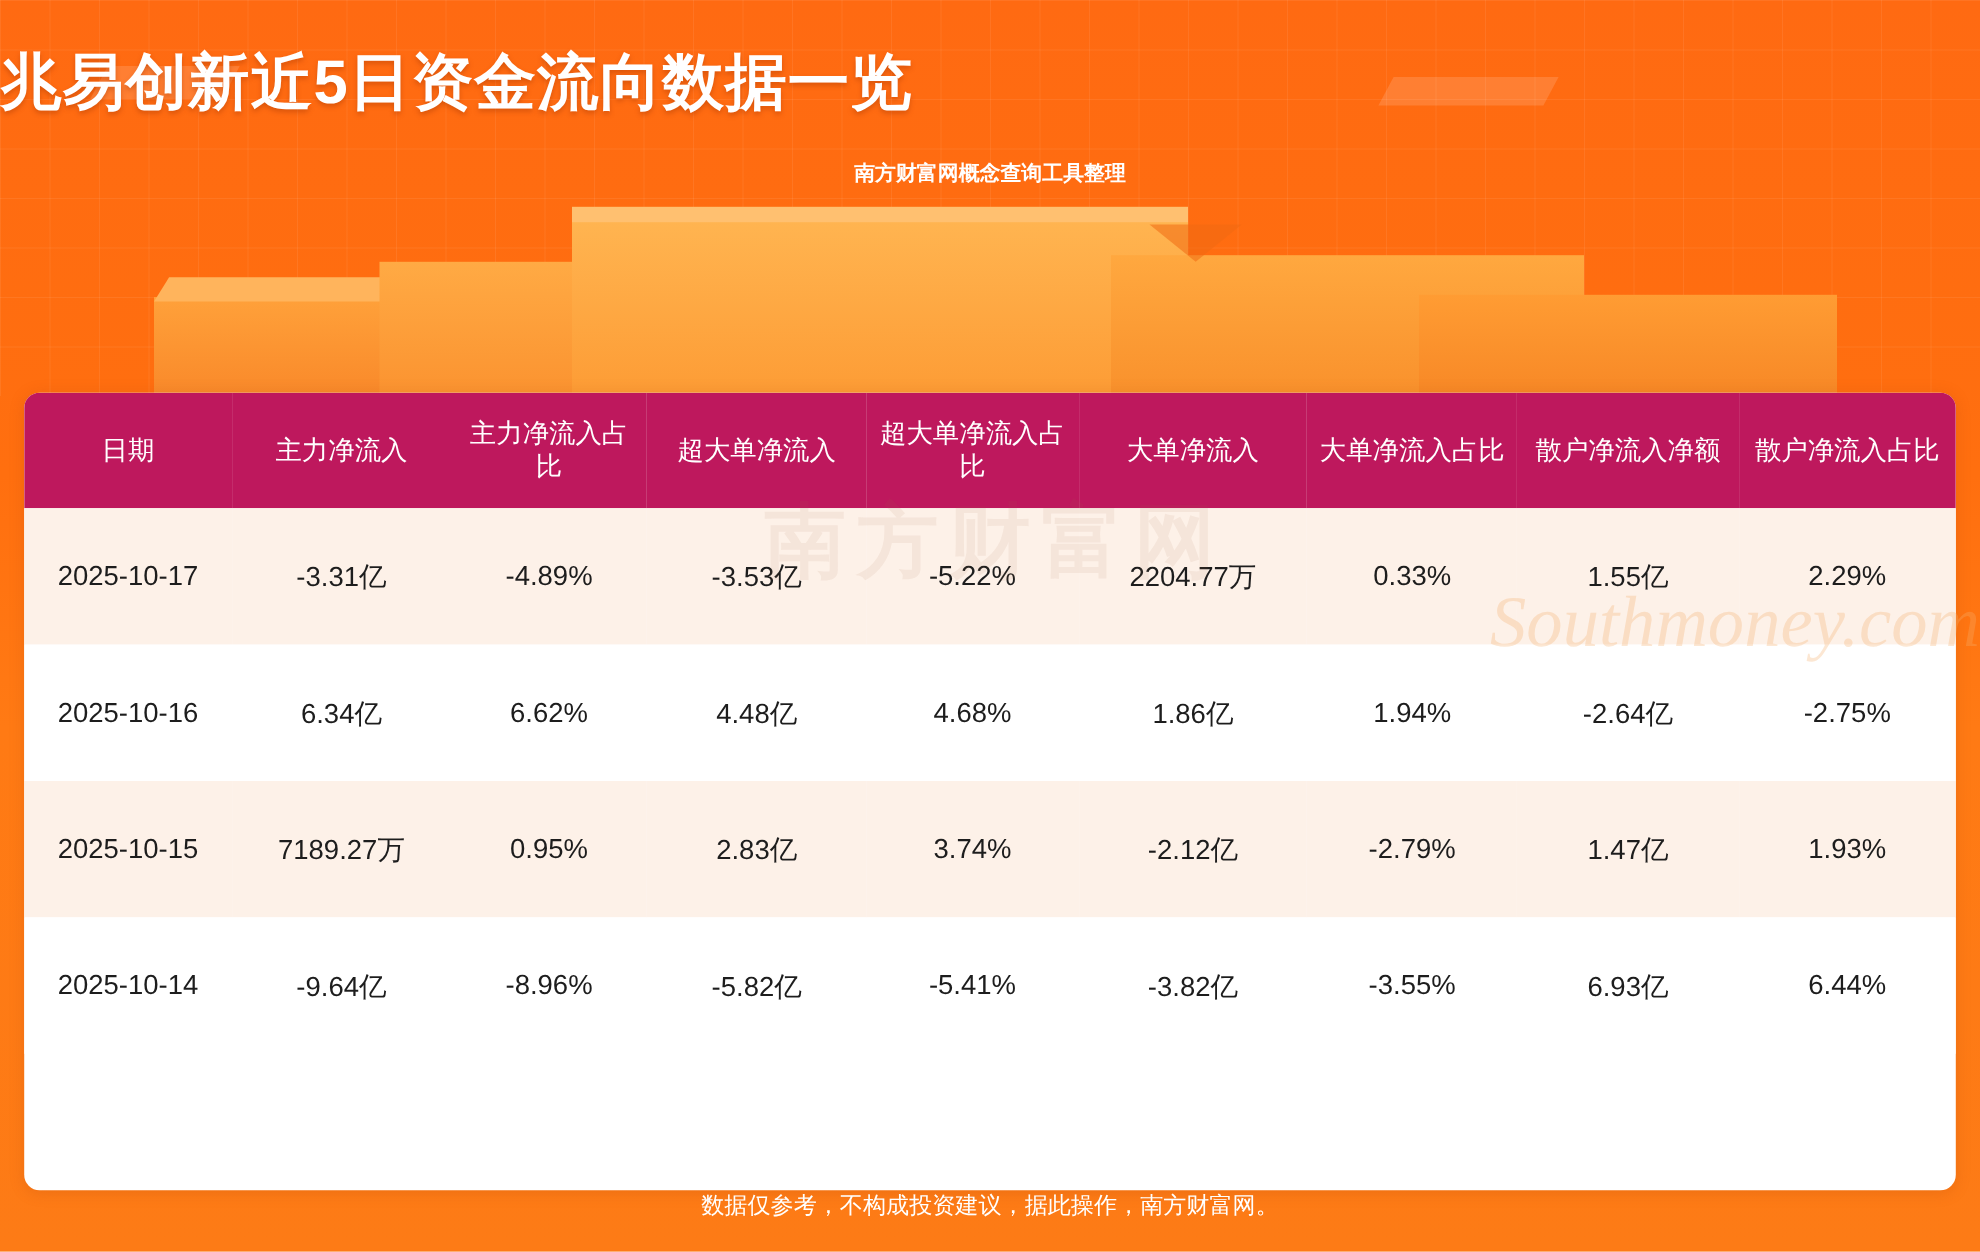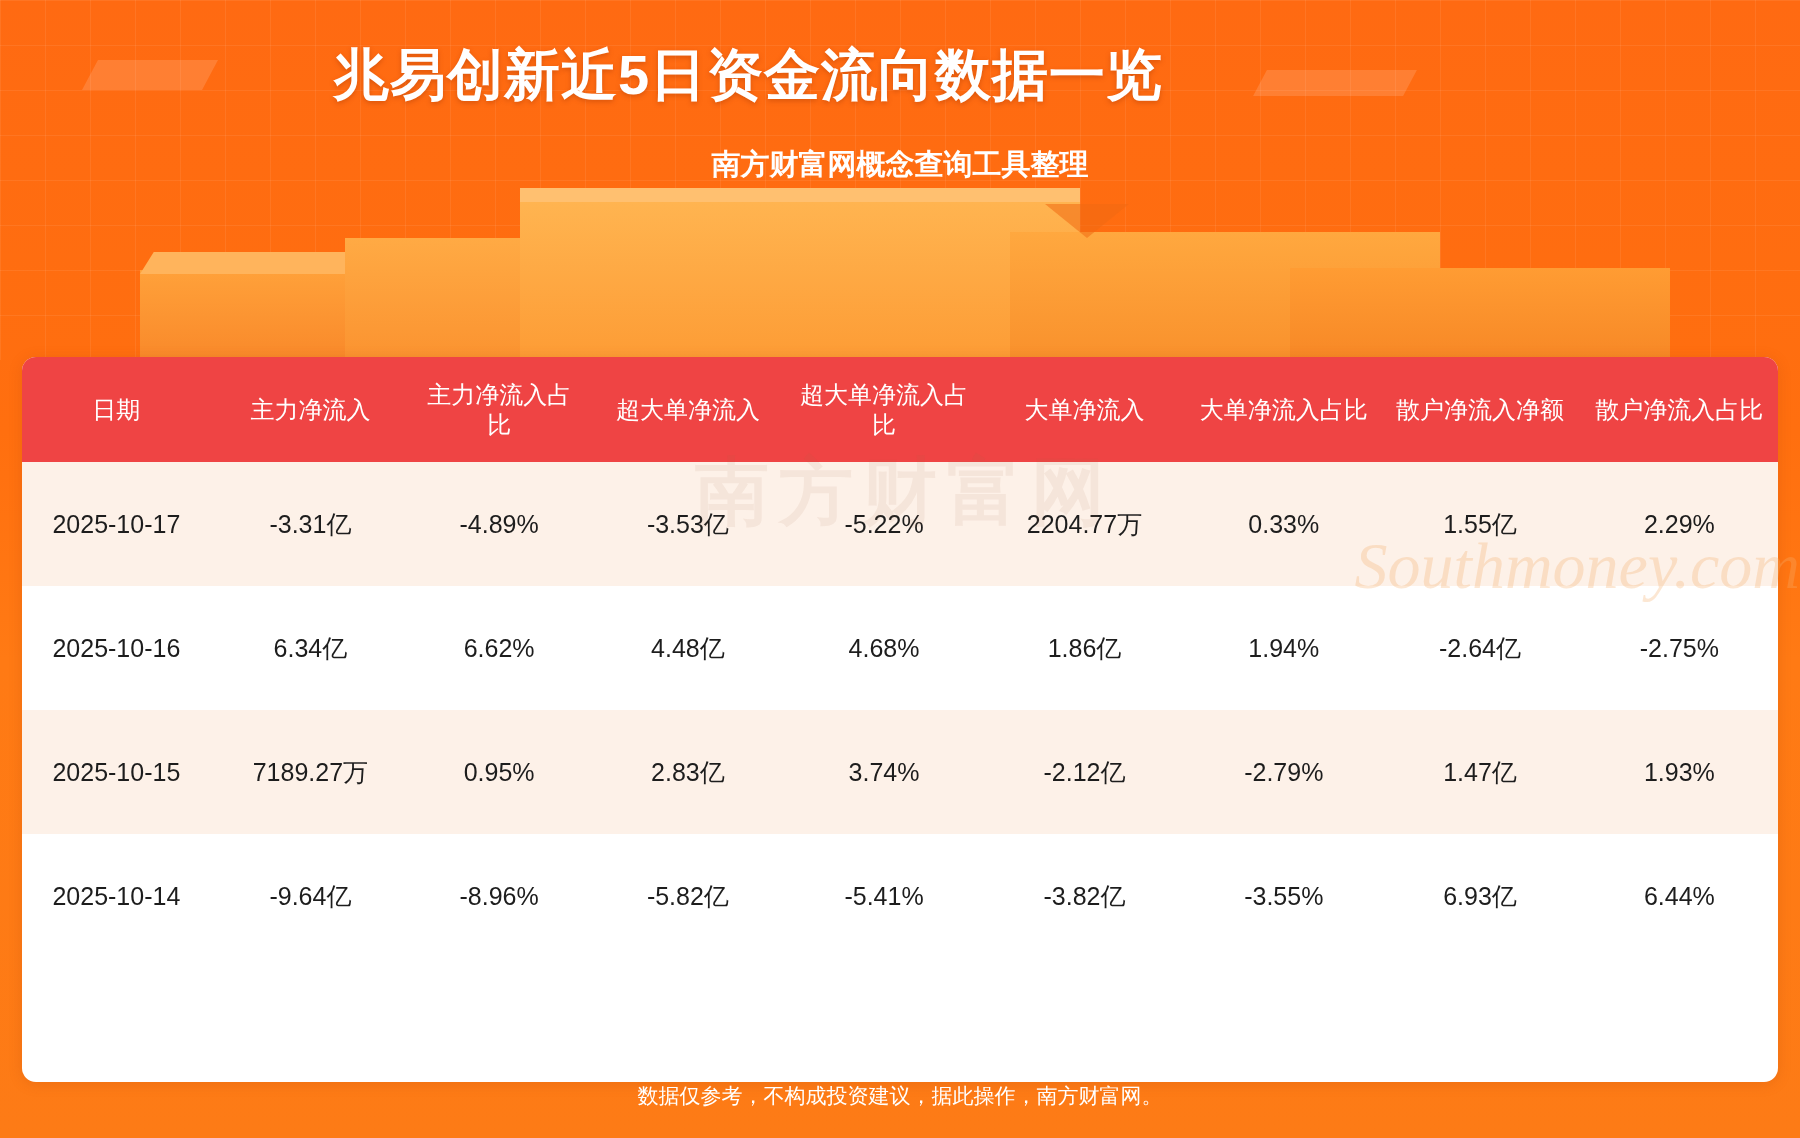--- a/index.html
+++ b/index.html
@@ -43,40 +43,40 @@
   .sheen { position:absolute; background:rgba(255,255,255,.14);
            transform:skewX(-28deg); }
   .s1 { left:90px; top:-150px; width:120px; height:30px; }
   .s2 { left:1260px; top:-140px; width:150px; height:26px; }
   .notch { position:absolute; left:1045px; top:-6px; width:0;height:0;
            border-left:42px solid transparent; border-right:42px solid transparent;
            border-top:34px solid #f06a12; opacity:.55;}
 
   .title {
     position:absolute; left:0; top:38px; width:1496px;
-    text-align:center; color:#ffffff;
+    text-align:left; color:#ffffff;
     font-size:56px; font-weight:bold; letter-spacing:1px;
     text-shadow:0 2px 5px rgba(150,45,0,.35);
   }
   .subtitle {
     position:absolute; left:0; top:145px; width:1800px;
     text-align:center; color:#ffffff;
-    font-size:29px; font-weight:bold;
+    font-size:19px; font-weight:bold;
   }
 
   .card {
     position:absolute; left:22px; top:357px;
     width:1756px; height:725px;
     background:#ffffff;
     border-radius:14px;
     overflow:hidden;
     box-shadow:0 2px 14px rgba(160,60,0,.18);
   }
   table { width:100%; border-collapse:collapse; table-layout:fixed; }
-  thead tr { background:#ef4444;margin-top:44px; }
+  thead tr { background:#be185d;margin-top:44px; }
   thead th {
     color:#ffffff; font-size:24px; font-weight:normal;
     padding:16px 6px; text-align:center; line-height:1.22;
     height:105px; vertical-align:middle;
   }
   tbody td {
     font-size:25px; color:#1d1d1d; text-align:center;
     height:124px; vertical-align:middle; font-weight:normal;
   }
   tbody tr:nth-child(odd) { background:#fdf1e8; }

